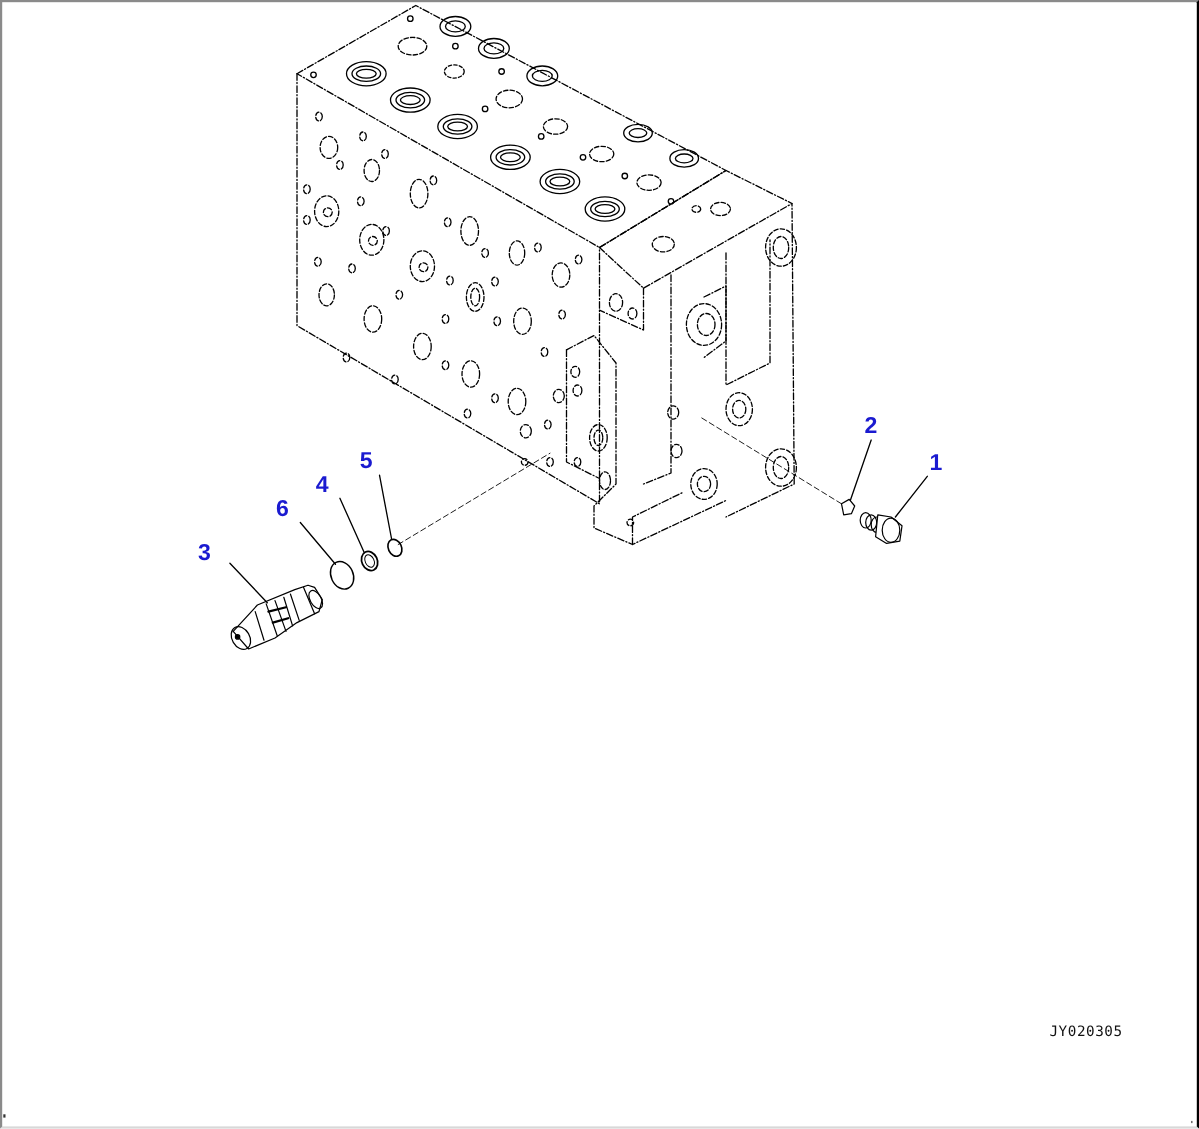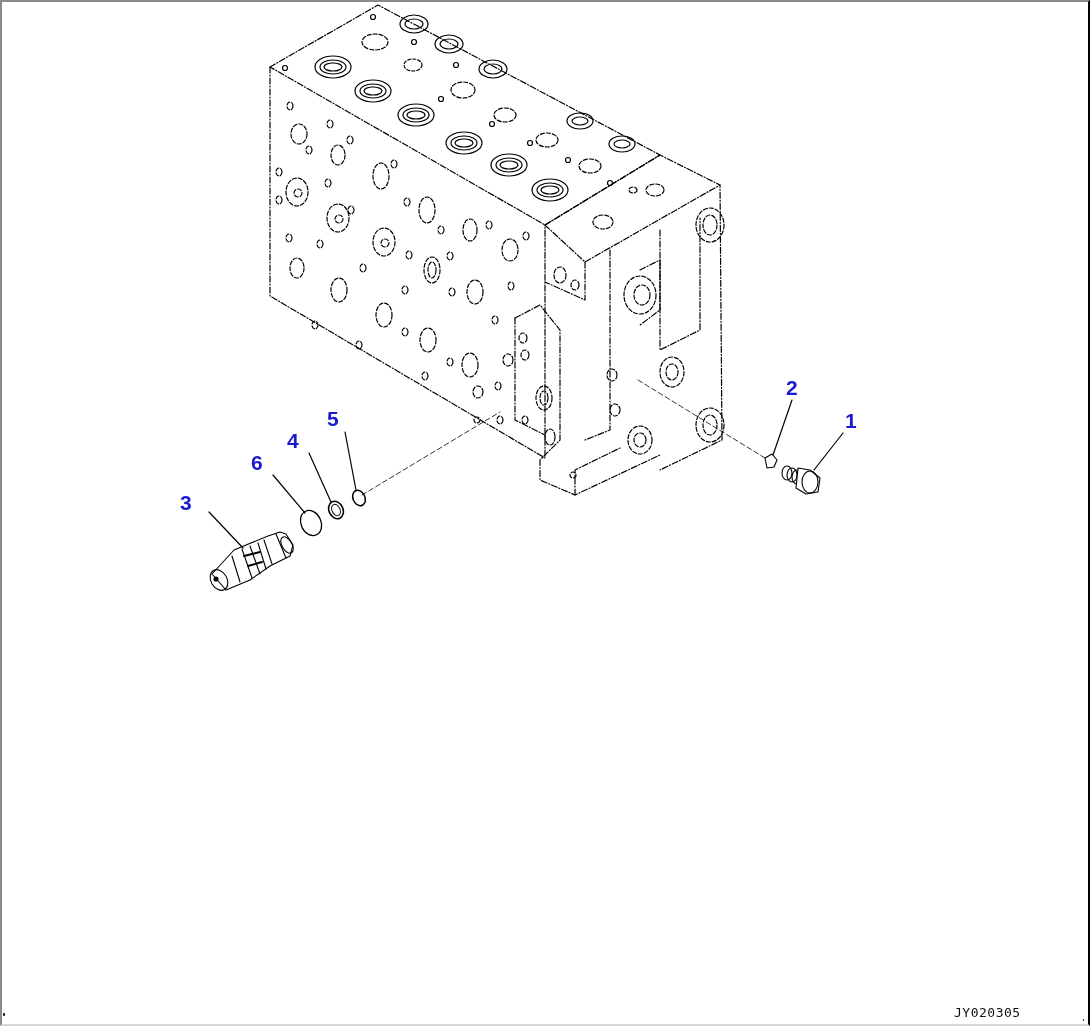--- a/index.html
+++ b/index.html
@@ -9,21 +9,21 @@
     border-top: 2px solid #8a8a8a; border-left: 2px solid #8a8a8a;
     border-right: 2px solid #000000; border-bottom: 2px solid #d8d8d8;
     background: #ffffff;
   }
   svg.drawing { position: absolute; left: 0; top: 0; }
   .callout {
     position: absolute; font-family: "Liberation Sans", sans-serif; font-weight: bold;
     font-size: 21px; color: #1a1ad0; line-height: 1; cursor: pointer;
   }
   .drawing-id {
-    position: absolute; left: 954px; top: 1005px; font-family: "DejaVu Sans Mono", monospace;
+    position: absolute; left: 954px; top: 931px; font-family: "DejaVu Sans Mono", monospace;
     font-size: 13px; color: #111; letter-spacing: 0.5px;
   }
   .corner-dot { position: absolute; left: 3px; top: 1013px; width: 2px; height: 3px; background: #333; }
   .corner-dot2 { position: absolute; left: 1083px; top: 1019px; width: 1px; height: 2px; background: #333; }
 </style>
 </head>
 <body>
 
 <div class="frame"></div>
 

